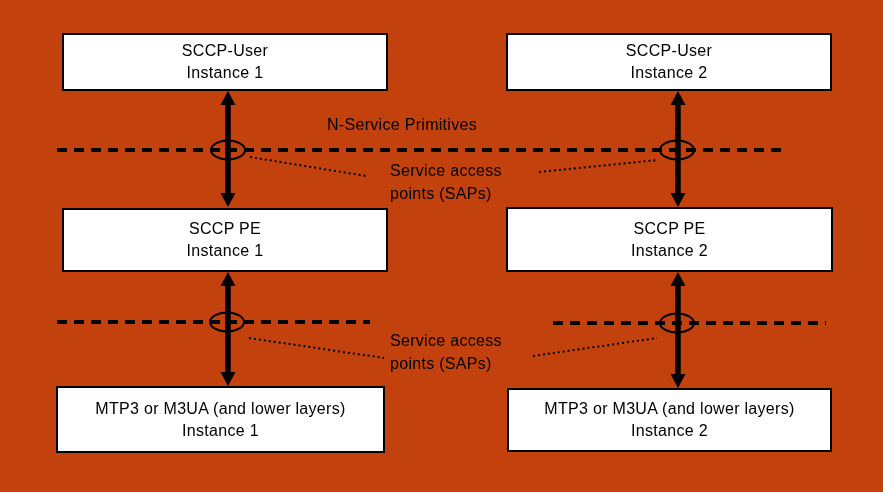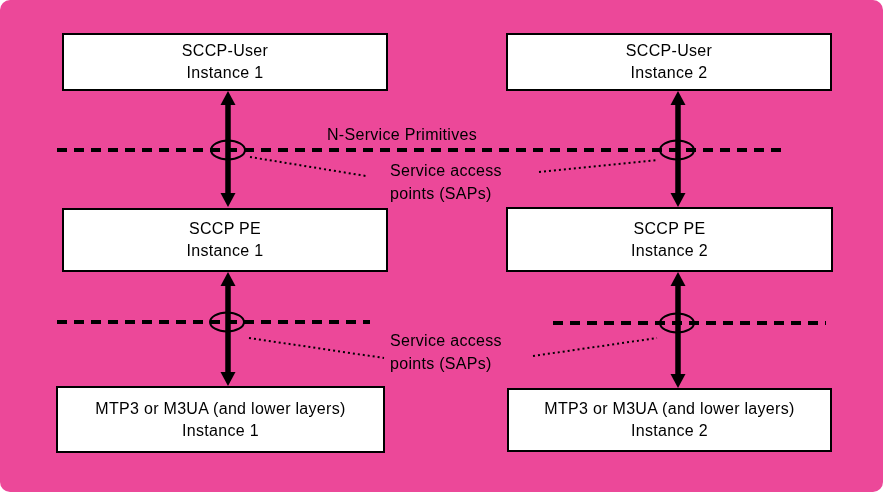--- a/index.html
+++ b/index.html
@@ -1,23 +1,22 @@
 <!DOCTYPE html>
 <html><head>
 <meta charset="utf-8">
 <style>
   html,body{margin:0;padding:0;background:#ffffff;}
   #canvas{
     position:relative;
     width:883px;height:492px;
-    background:#ec4899;
+    background:#c2410c;
     font-family:"Liberation Sans", sans-serif;
     color:#000000;
     overflow:hidden;
-    border-radius:10px;
   }
   #overlay{position:absolute;left:0;top:0;width:883px;height:492px;}
   .pbox{
     position:absolute;
     border:2px solid #000000;
     box-sizing:border-box;
     background:#ffffff;
     display:flex;flex-direction:column;
     align-items:center;justify-content:center;
     font-size:16px;line-height:22px;letter-spacing:0.3px;
@@ -29,21 +28,21 @@
     white-space:nowrap;
   }
   
   .b-su1{left:62px;top:33px;width:326px;height:58px;}
   .b-su2{left:506px;top:33px;width:326px;height:58px;}
   .b-pe1{left:62px;top:208px;width:326px;height:64px;}
   .b-pe2{left:506px;top:207px;width:327px;height:65px;}
   .b-mtp1{left:56px;top:386px;width:329px;height:67px;}
   .b-mtp2{left:507px;top:388px;width:325px;height:64px;}
   
-  .l-nserv{left:327px;top:113px;margin-top:10px;}
+  .l-nserv{left:327px;top:113px;}
   .l-sap1{left:390px;top:159px;}
   .l-mtp3serv{left:324px;top:291px;}
   .l-sap2{left:390px;top:329px;}
 </style>
 </head>
 <body>
 
 <div id="canvas">
 
   <svg id="overlay" viewBox="0 0 883 492" xmlns="http://www.w3.org/2000/svg">

